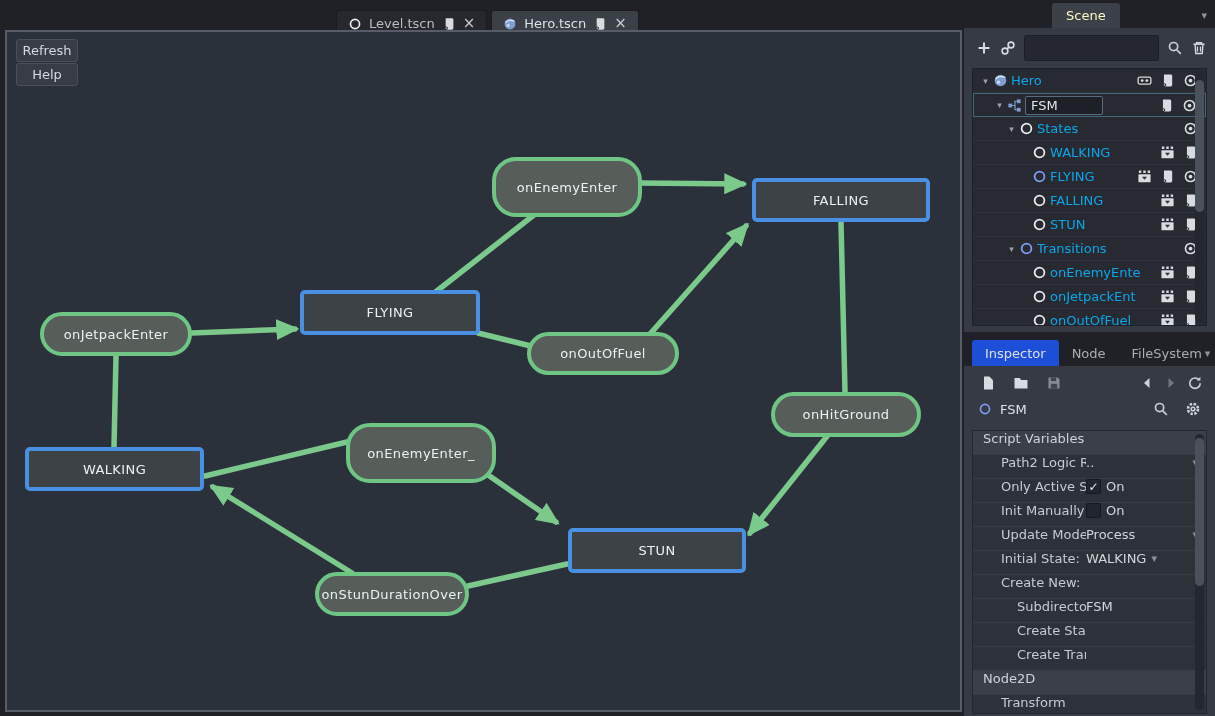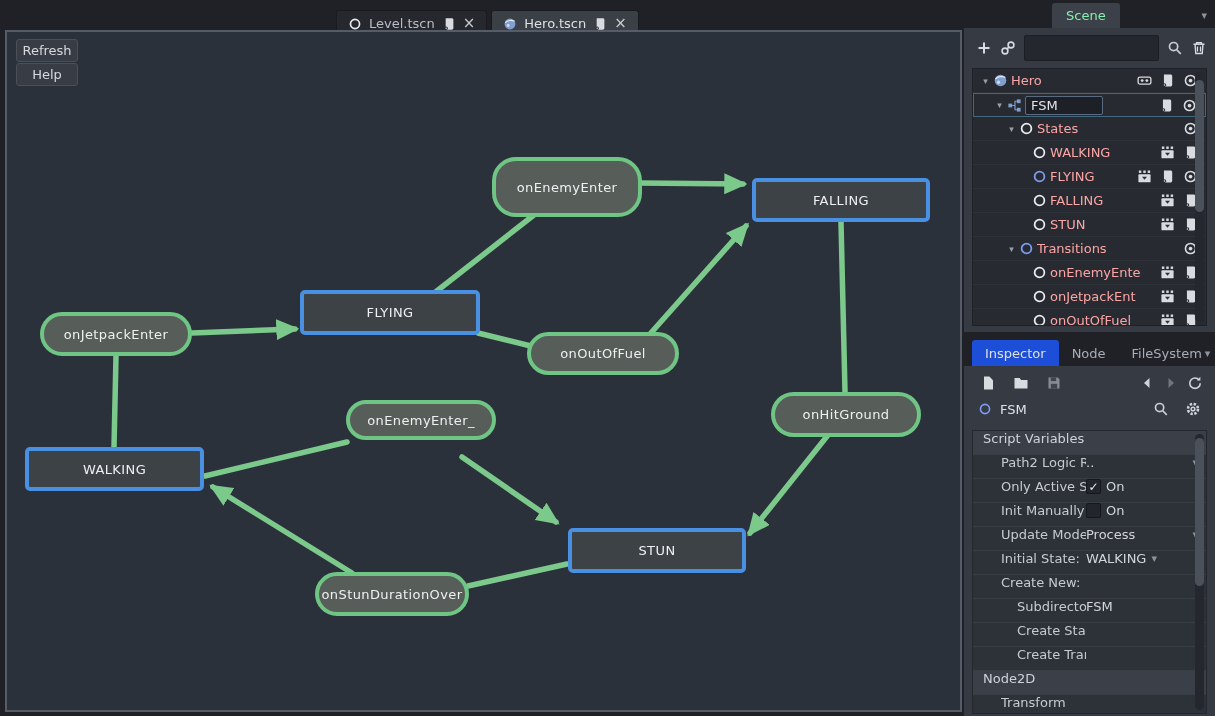--- a/index.html
+++ b/index.html
@@ -22,35 +22,35 @@
   .gbtn{position:absolute;left:9px;width:62px;height:23px;background:#383d45;border:1px solid #4b5058;
     border-radius:3px;color:#d6d9de;display:flex;align-items:center;justify-content:center;font-size:13px;}
   .node{position:absolute;display:flex;align-items:center;justify-content:center;color:#eef0f2;
     letter-spacing:.4px;}
   .node.state{background:#3d4247;border:4px solid #4a90e2;border-radius:5px;}
   .node.transition{background:#575d58;border:4px solid #6fc584;border-radius:24px;}
 
   
   #dock{position:absolute;left:964px;top:0;width:251px;height:716px;background:#202126;}
   #scene-tab-row{height:28px;display:flex;align-items:flex-end;}
-  .dtab{height:25px;padding:0 14px;background:#3b4049;color:#86efac;display:flex;align-items:center;
+  .dtab{height:25px;padding:0 14px;background:#3b4049;color:#fef9c3;display:flex;align-items:center;
     border-radius:3px 3px 0 0;}
   .ddarrow{color:#8d929b;font-size:11px;}
   #scene-panel{position:absolute;left:0;top:28px;width:251px;height:304px;background:#363b43;}
   #scene-toolbar{display:flex;align-items:center;gap:8px;padding:7px 8px 6px 12px;}
   #scene-search{flex:1;height:26px;background:#24272e;border:1px solid #1b1e24;border-radius:2px;
     color:#d0d3d8;padding:0 6px;font-family:inherit;font-size:13px;min-width:0;}
   #scene-tree-box{position:absolute;left:8px;top:40px;width:235px;height:258px;background:#272b31;
     border:1px solid #1e2127;overflow:hidden;}
   .trow{height:24px;display:flex;align-items:center;padding:0 4px 0 6px;border-bottom:1px solid #2d3138;position:relative;}
   .trow.editing{border:1px solid #41687c;}
   .guide{width:13px;height:100%;flex:0 0 13px;position:relative;}
   .exp{width:13px;flex:0 0 13px;font-size:9px;color:#9aa0a8;text-align:center;}
   .ticon{width:15px;height:15px;flex:0 0 15px;display:inline-flex;margin:0 3px 0 1px;}
-  .tlabel{color:#fca5a5;white-space:nowrap;overflow:hidden;}
+  .tlabel{color:#0ea5e9;white-space:nowrap;overflow:hidden;}
   .editbox{background:#1d2026;border:1px solid #5a6b80;border-radius:2px;height:19px;line-height:17px;
     padding:0 5px;min-width:78px;color:#e2e5e9;}
   .spacer{flex:1;}
   .trail{margin:0 4px;}
 
   #dock-tabs{position:absolute;left:0;top:332px;width:251px;height:34px;display:flex;align-items:flex-end;padding-left:8px;}
   .dock-tab{height:26px;padding:0 13px;display:flex;align-items:center;color:#a9aeb6;border-radius:3px 3px 0 0;}
   .dock-tab.active{background:#1d4ed8;color:#dde0e5;}
 
   #inspector{position:absolute;left:0;top:366px;width:251px;height:350px;background:#363b43;}
@@ -156,21 +156,21 @@
       </div>
       <div class="node transition" style="left: 33px; top: 280px; width: 152px; height: 44px;">
         <span>onJetpackEnter</span>
       </div>
       <div class="node transition" style="left: 520px; top: 300px; width: 152px; height: 43px;">
         <span>onOutOfFuel</span>
       </div>
       <div class="node transition" style="left: 764px; top: 360px; width: 150px; height: 45px;">
         <span>onHitGround</span>
       </div>
-      <div class="node transition" style="left: 339px; top: 368px; width: 150px; height: 40px;">
+      <div class="node transition" style="left: 339px; top: 391px; width: 150px; height: 60px;">
         <span>onEnemyEnter_</span>
       </div>
       <div class="node transition" style="left: 308px; top: 540px; width: 154px; height: 44px;">
         <span>onStunDurationOver</span>
       </div>
     </div>
   <div class="gbtn" style="top:7px;">Refresh</div>
   <div class="gbtn" style="top:31px;">Help</div>
 </div>
 

